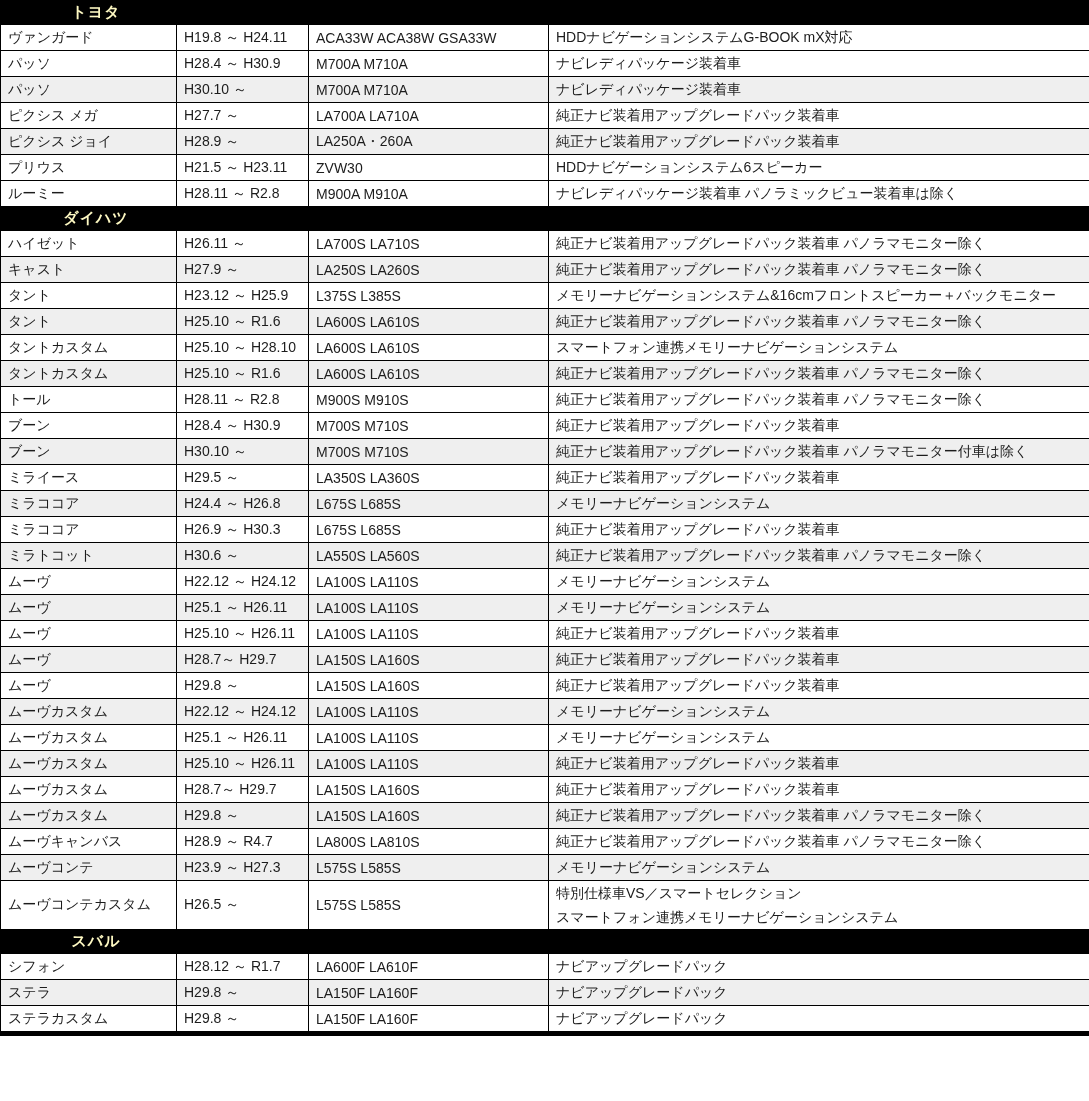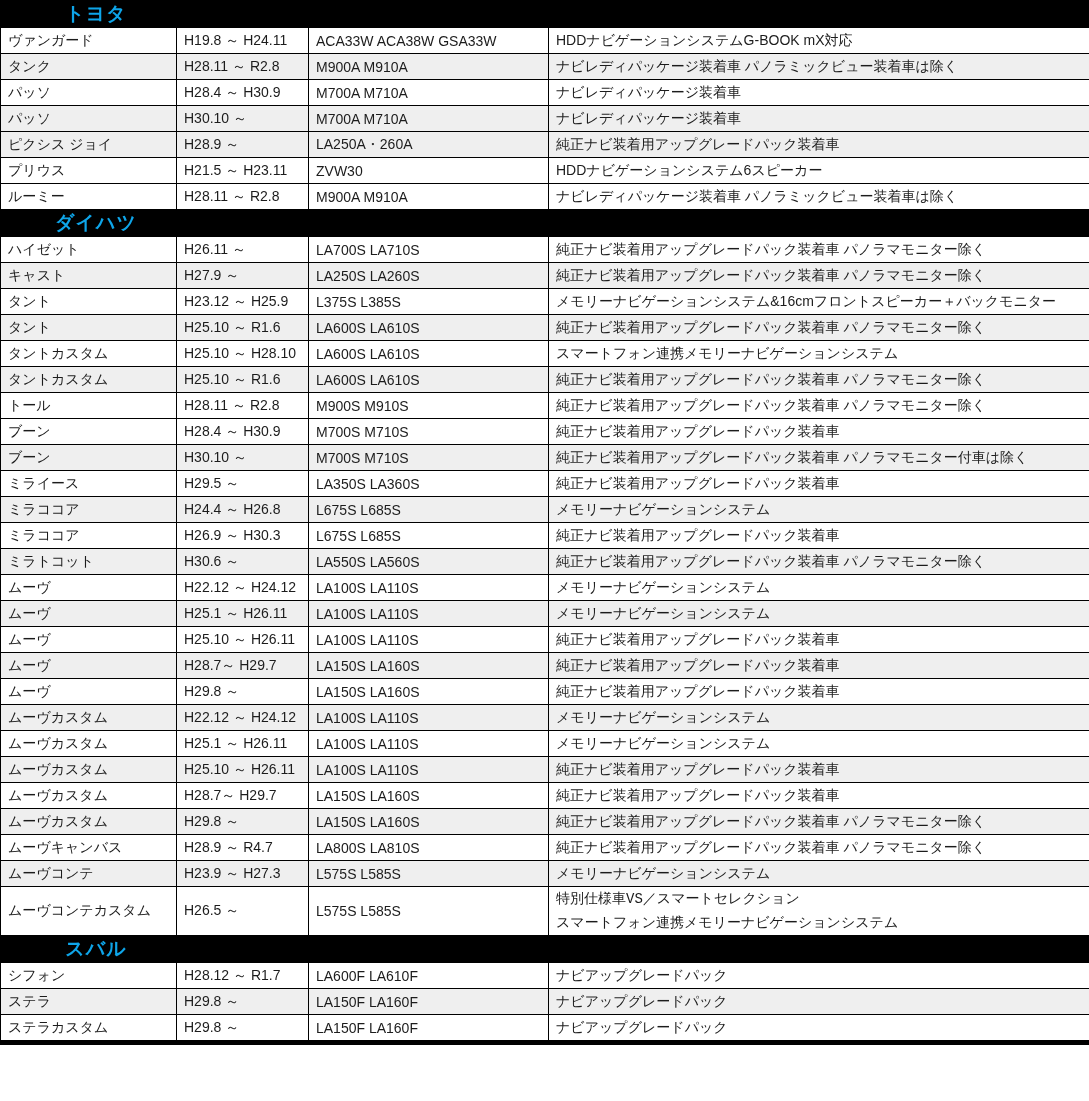--- a/index.html
+++ b/index.html
@@ -36,29 +36,28 @@
   tr.section-header-row td {
     background: #000000;
     border: 1px solid #000000;
     height: 23px;
     padding: 0;
   }
   .maker-label {
     display: inline-block;
     width: 190px;
     text-align: center;
-    color: #0ea5e9;
+    color: #fef9c3;
     font-weight: bold;
-    font-size: 19px;
+    font-size: 15px;
     letter-spacing: 1px;
   }
   .sys-line {
     height: 24px;
     line-height: 24px;
-    font-family: Liberation Mono, monospace;
   }
 </style>
 </head>
 <body>
 
 <table class="compat-table">
   <colgroup>
     <col class="c-model">
     <col class="c-period">
     <col class="c-codes">
@@ -67,37 +66,37 @@
   <tbody id="table-body">
       <tr class="section-header-row">
         <td colspan="4"><span class="maker-label">トヨタ</span></td>
       </tr>
       <tr class="data-row">
         <td>ヴァンガード</td>
         <td>H19.8 ～ H24.11</td>
         <td>ACA33W ACA38W GSA33W</td>
         <td>HDDナビゲーションシステムG-BOOK mX対応</td>
       </tr>
-      <tr class="data-row alt">
-        <td>タンク</td>
-        <td>H28.11 ～ R2.8</td>
-        <td>M900A M910A</td>
-        <td>ナビレディパッケージ装着車 パノラミックビュー装着車は除く</td>
-      </tr>
       <tr class="data-row">
         <td>パッソ</td>
         <td>H28.4 ～ H30.9</td>
         <td>M700A M710A</td>
         <td>ナビレディパッケージ装着車</td>
       </tr>
       <tr class="data-row alt">
         <td>パッソ</td>
         <td>H30.10 ～</td>
         <td>M700A M710A</td>
         <td>ナビレディパッケージ装着車</td>
+      </tr>
+      <tr class="data-row">
+        <td>ピクシス メガ</td>
+        <td>H27.7 ～</td>
+        <td>LA700A LA710A</td>
+        <td>純正ナビ装着用アップグレードパック装着車</td>
       </tr>
       <tr class="data-row alt">
         <td>ピクシス ジョイ</td>
         <td>H28.9 ～</td>
         <td>LA250A・260A</td>
         <td>純正ナビ装着用アップグレードパック装着車</td>
       </tr>
       <tr class="data-row">
         <td>プリウス</td>
         <td>H21.5 ～ H23.11</td>

